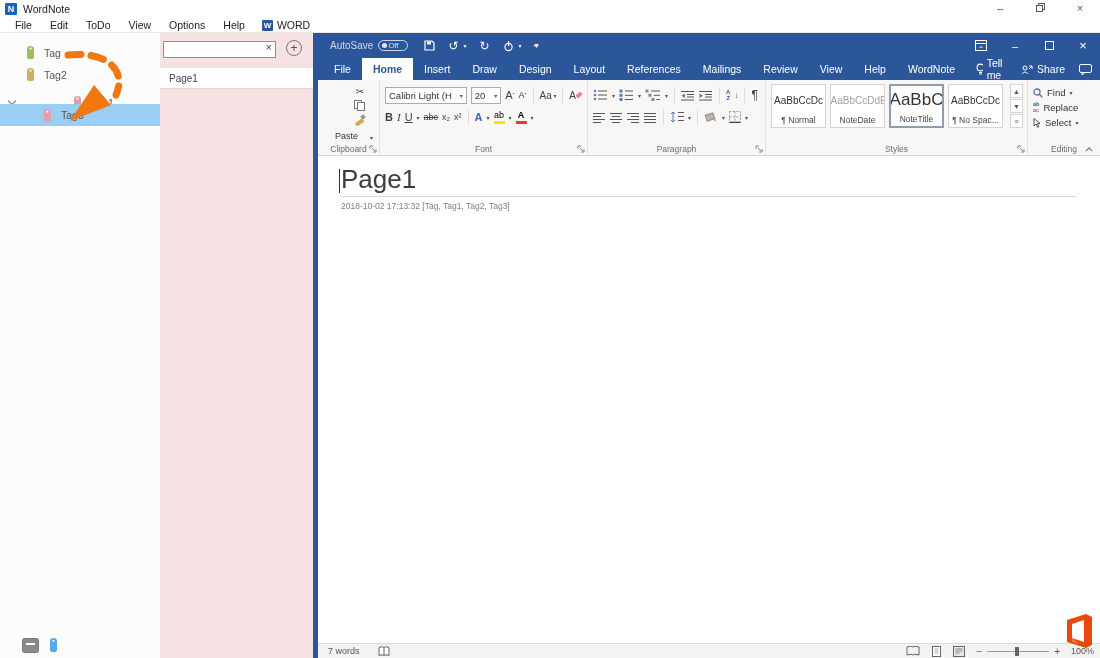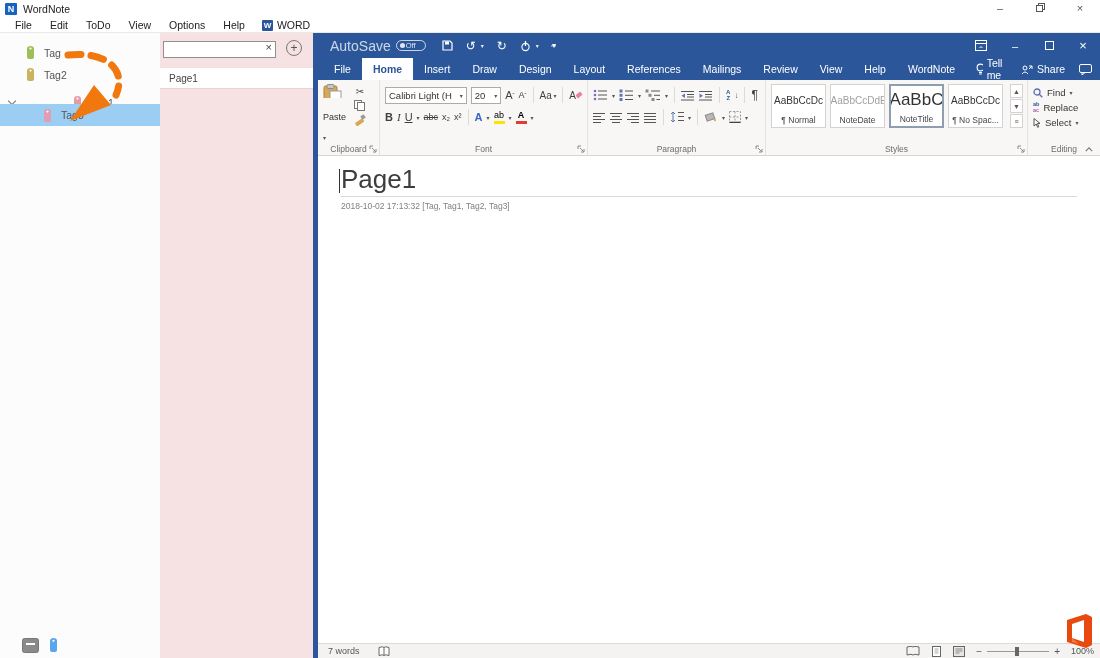--- a/index.html
+++ b/index.html
@@ -38,21 +38,21 @@
   .add-btn { width:16px; height:16px; border:1px solid #777; border-radius:50%; color:#555; font-size:12px; line-height:14px;
              text-align:center; margin-left:10px; background:transparent; }
   .page-item { margin-top:11px; width:153px; height:22px; background:#fff; border-top:1px solid #efe0e0; border-bottom:1px solid #e6d4d4;
                font-size:10px; color:#444; line-height:22px; padding-left:9px; }
 
   .splitter { position:absolute; left:313px; top:33px; width:5px; height:625px; background:#2b579a; }
 
   
   .word { position:absolute; left:318px; top:33px; width:782px; height:625px; }
   .w-titlebar { position:relative; height:25px; background:#2b579a; color:#fff; display:flex; align-items:center; }
-  .autosave { margin-left:12px; font-size:14px; color:rgba(255,255,255,.75); }
+  .autosave { margin-left:12px; font-size:10px; color:rgba(255,255,255,.75); }
   .as-pill { width:30px; height:11px; border:1px solid rgba(255,255,255,.75); border-radius:6px; margin-left:5px;
              display:flex; align-items:center; padding:0 3px; gap:1px; }
   .as-dot { width:5px; height:5px; border-radius:50%; background:rgba(255,255,255,.85); }
   .as-off { font-size:7.5px; color:rgba(255,255,255,.85); }
   .qat { display:flex; align-items:center; margin-left:16px; gap:13px; font-size:12px; }
   .qat .g { color:#fff; }
   .tiny-dd { font-size:6px; color:rgba(255,255,255,.9); margin-left:-8px; }
   .w-doc-title { position:absolute; left:0; right:0; text-align:center; font-size:10.5px; color:#fff; pointer-events:none; }
   .w-controls { position:absolute; right:0; top:0; height:25px; display:flex; }
   .w-controls .wc { width:34px; display:flex; align-items:center; justify-content:center; color:#fff; font-size:11px; }
@@ -77,21 +77,21 @@
            align-items:center; padding:0 3px; white-space:nowrap; overflow:hidden; }
   .fsize { width:33px; height:17px; border:1px solid #ababab; background:#fff; font-size:9.5px; color:#333; display:flex;
            align-items:center; justify-content:space-between; padding:0 3px; }
   .glyph-b { font-weight:bold; font-size:11px; }
   .glyph-i { font-style:italic; font-family:"Liberation Serif", serif; font-size:11px; }
   .glyph-u { text-decoration:underline; font-size:11px; }
   .glyph-s { text-decoration:line-through; font-size:9px; }
   .bar-btn { display:inline-flex; flex-direction:column; align-items:center; line-height:1; }
   .bar-btn .t { font-size:9px; }
   .bar-btn .bar { width:11px; height:3px; margin-top:1px; }
-  .paste-col { display:flex; flex-direction:column; align-items:flex-start; width:28px;gap:12px; }
+  .paste-col { display:flex; flex-direction:row; align-items:flex-end; width:28px;gap:12px; }
   .paste-col .t { font-size:9px; color:#333; margin-top:2px; }
   .clip-side { display:flex; flex-direction:column; justify-content:flex-start; gap:3px; margin-left:3px; padding-top:2px; }
   .style-card { width:56px; height:44px; background:#fff; border:1px solid #d5d3d1; display:flex; flex-direction:column;
                 align-items:center; justify-content:flex-end; overflow:hidden; }
   .style-card .prev { flex:1; display:flex; align-items:center; font-size:10px; color:#333; white-space:nowrap; overflow:hidden; max-width:54px; }
   .style-card .nm { font-size:8.5px; color:#444; padding-bottom:2px; white-space:nowrap; }
   .style-card.sel { border:2px solid #8f9eae; }
   .style-card.gray .prev { color:#a0a0a0; }
   .style-card.big .prev { font-size:17px; font-weight:300; }
   .st-arrows { display:flex; flex-direction:column; margin-left:3px; gap:1px; }

